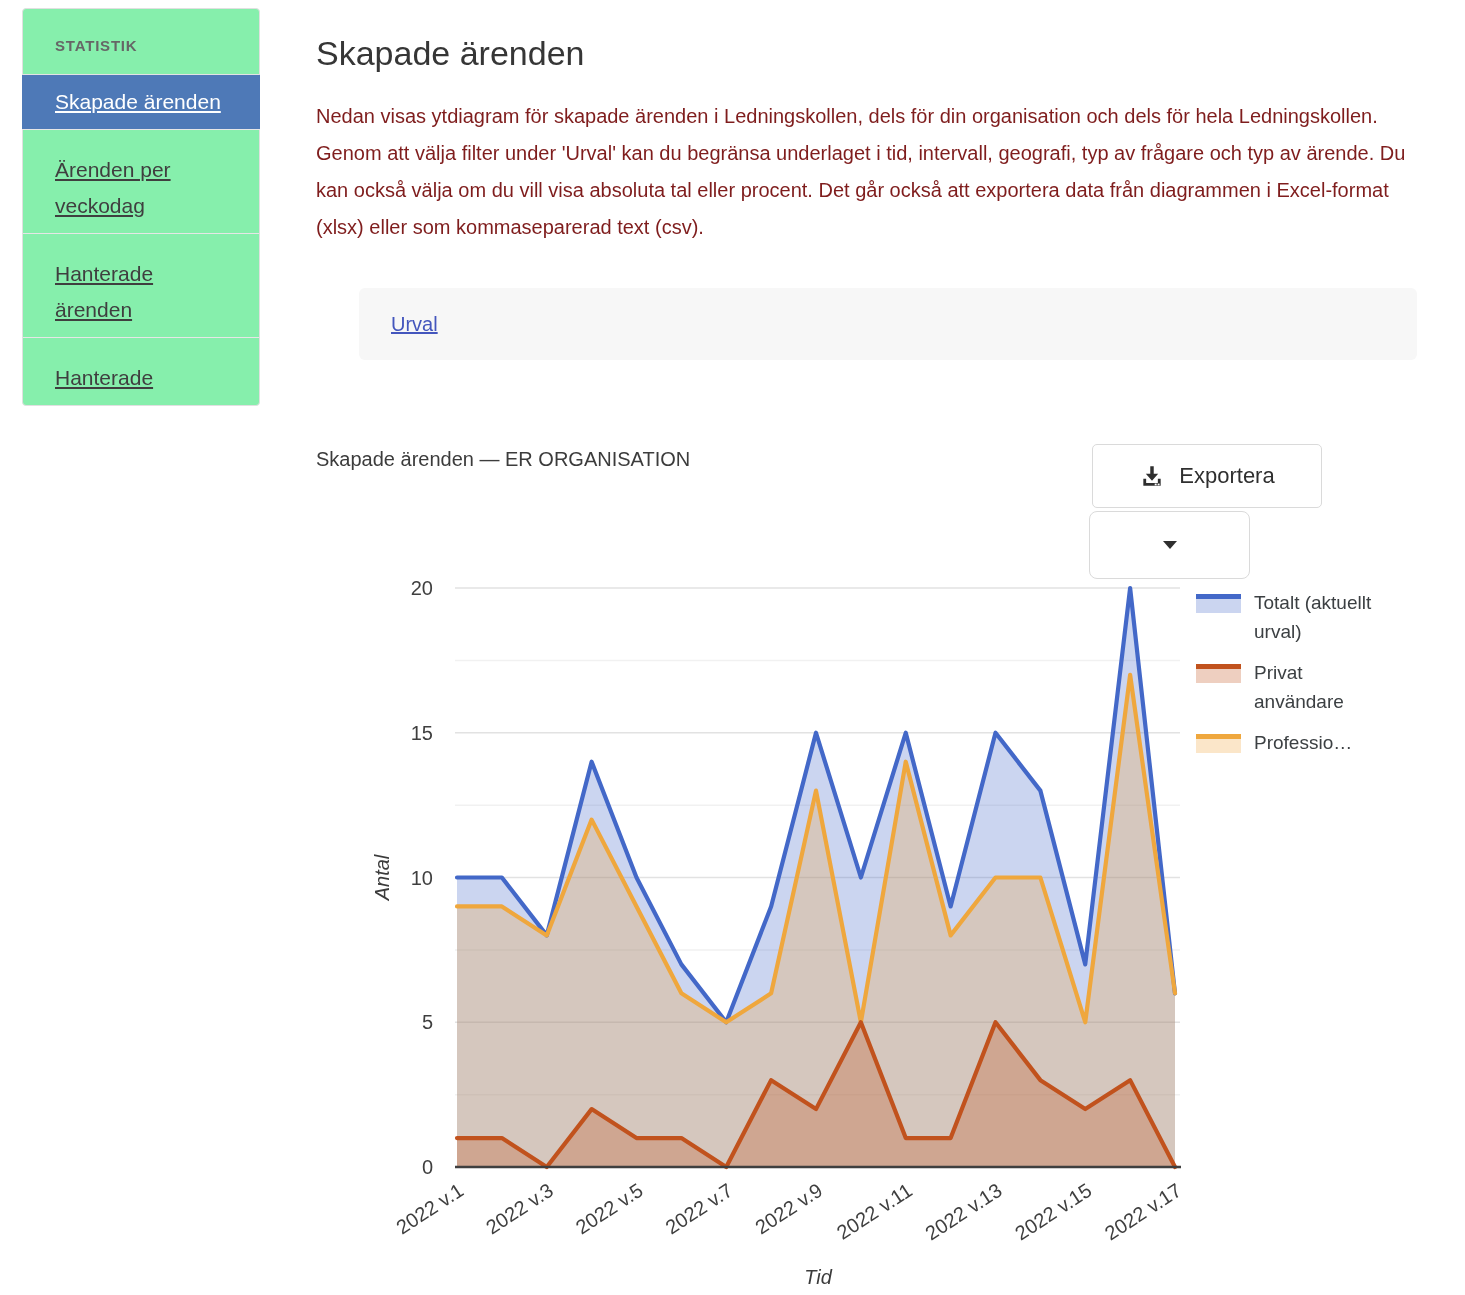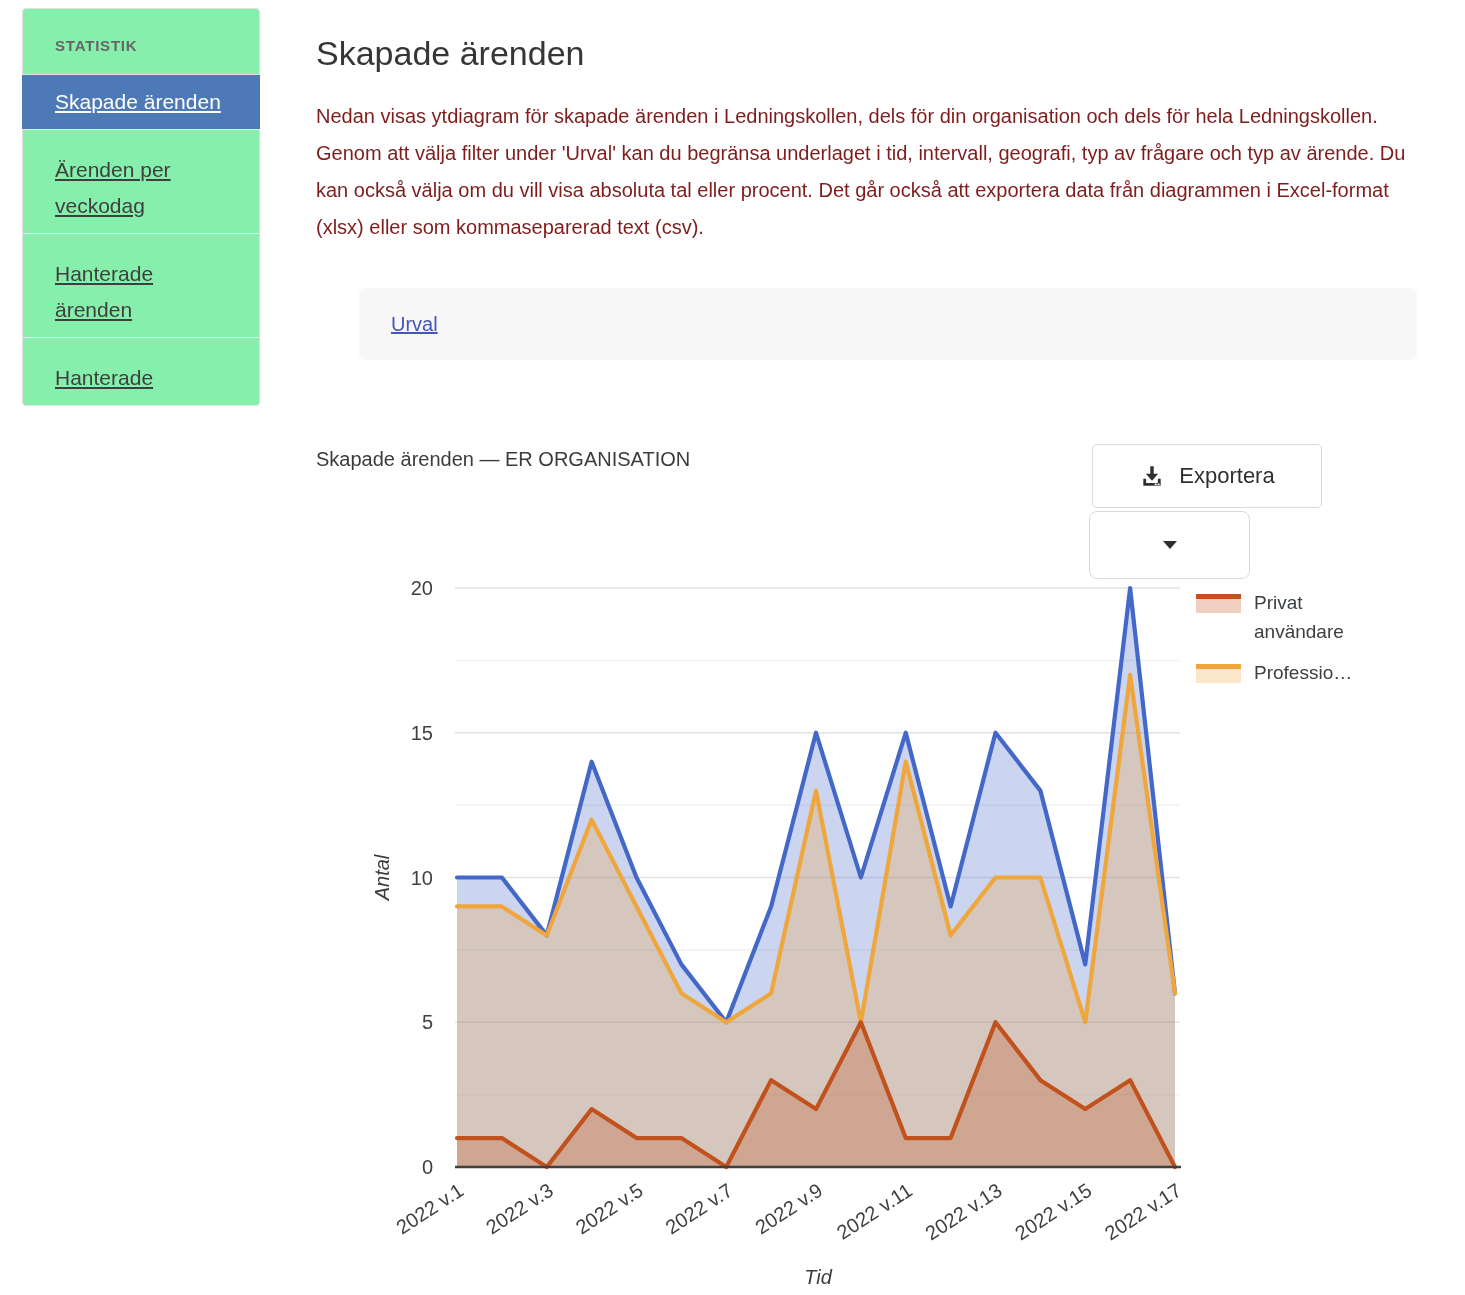--- a/index.html
+++ b/index.html
@@ -146,20 +146,27 @@
     <text class="tick" transform="translate(1003.5,1194) rotate(-33)" text-anchor="end">2022 v.13</text>
     <text class="tick" transform="translate(1093.25,1194) rotate(-33)" text-anchor="end">2022 v.15</text>
     <text class="tick" transform="translate(1183,1194) rotate(-33)" text-anchor="end">2022 v.17</text>
     <text class="axis-title" x="383" y="883.5" transform="rotate(-90 383 877.5)" text-anchor="middle">Antal</text>
     <text class="axis-title" x="818" y="1284" text-anchor="middle">Tid</text>
   </svg>
 
 <div class="legend">
     <div class="legend-item">
       <div class="swatch">
+        <div class="swatch-line" style="background: rgb(67, 104, 200);"></div>
+        <div class="swatch-fill" style="background: rgb(67, 104, 200);"></div>
+      </div>
+      <div class="legend-label">Totalt (aktuellt urval)</div>
+    </div>
+    <div class="legend-item">
+      <div class="swatch">
         <div class="swatch-line" style="background: rgb(193, 82, 29);"></div>
         <div class="swatch-fill" style="background: rgb(193, 82, 29);"></div>
       </div>
       <div class="legend-label">Privat användare</div>
     </div>
     <div class="legend-item">
       <div class="swatch">
         <div class="swatch-line" style="background: rgb(239, 167, 61);"></div>
         <div class="swatch-fill" style="background: rgb(239, 167, 61);"></div>
       </div>

